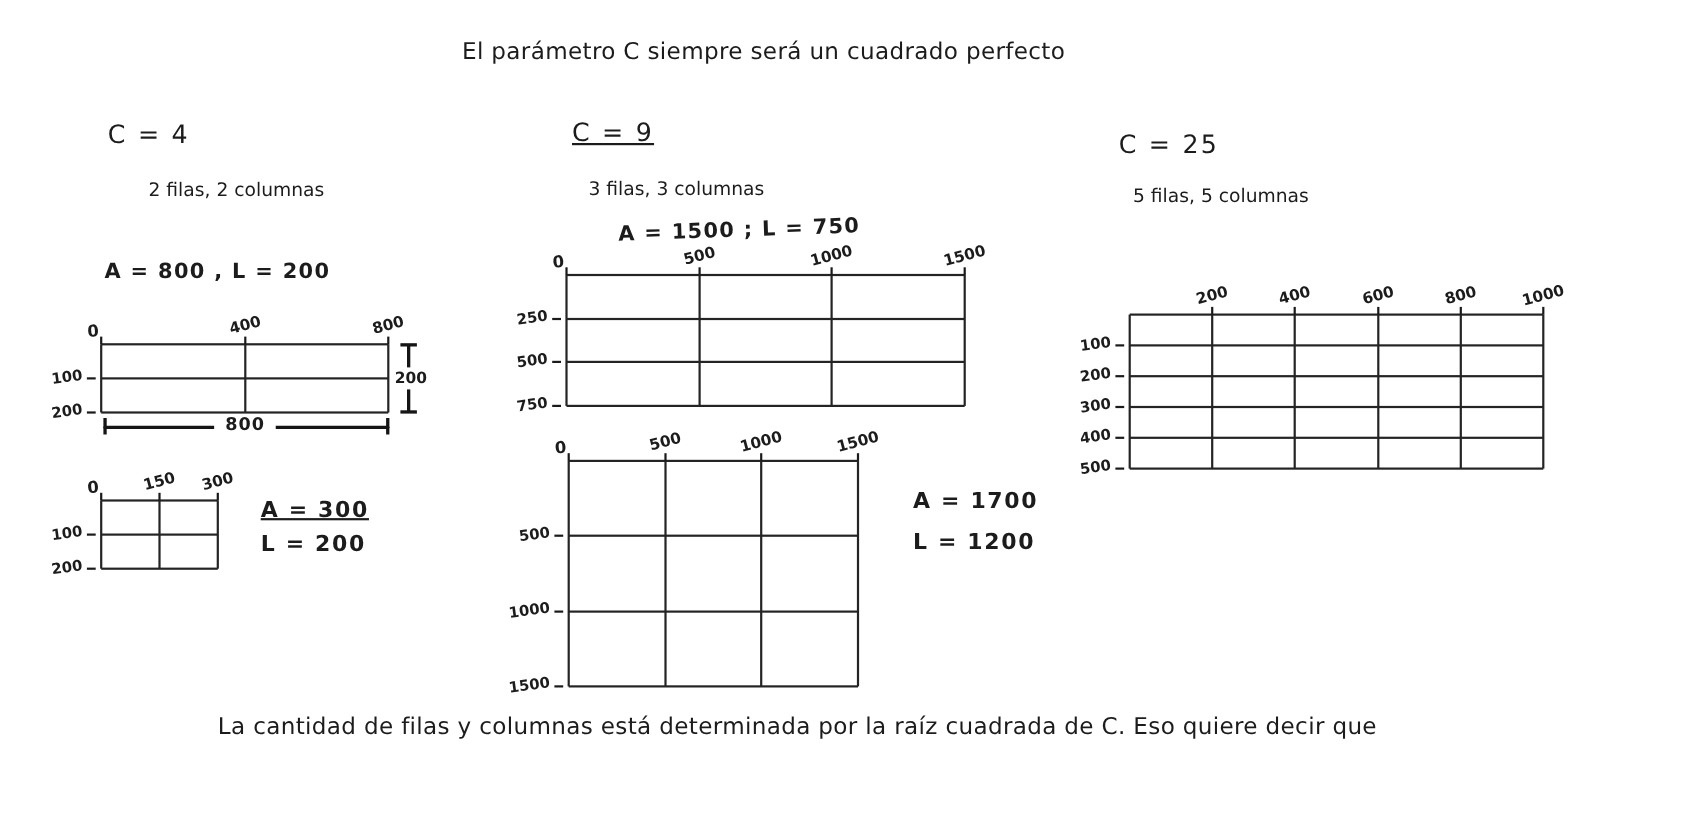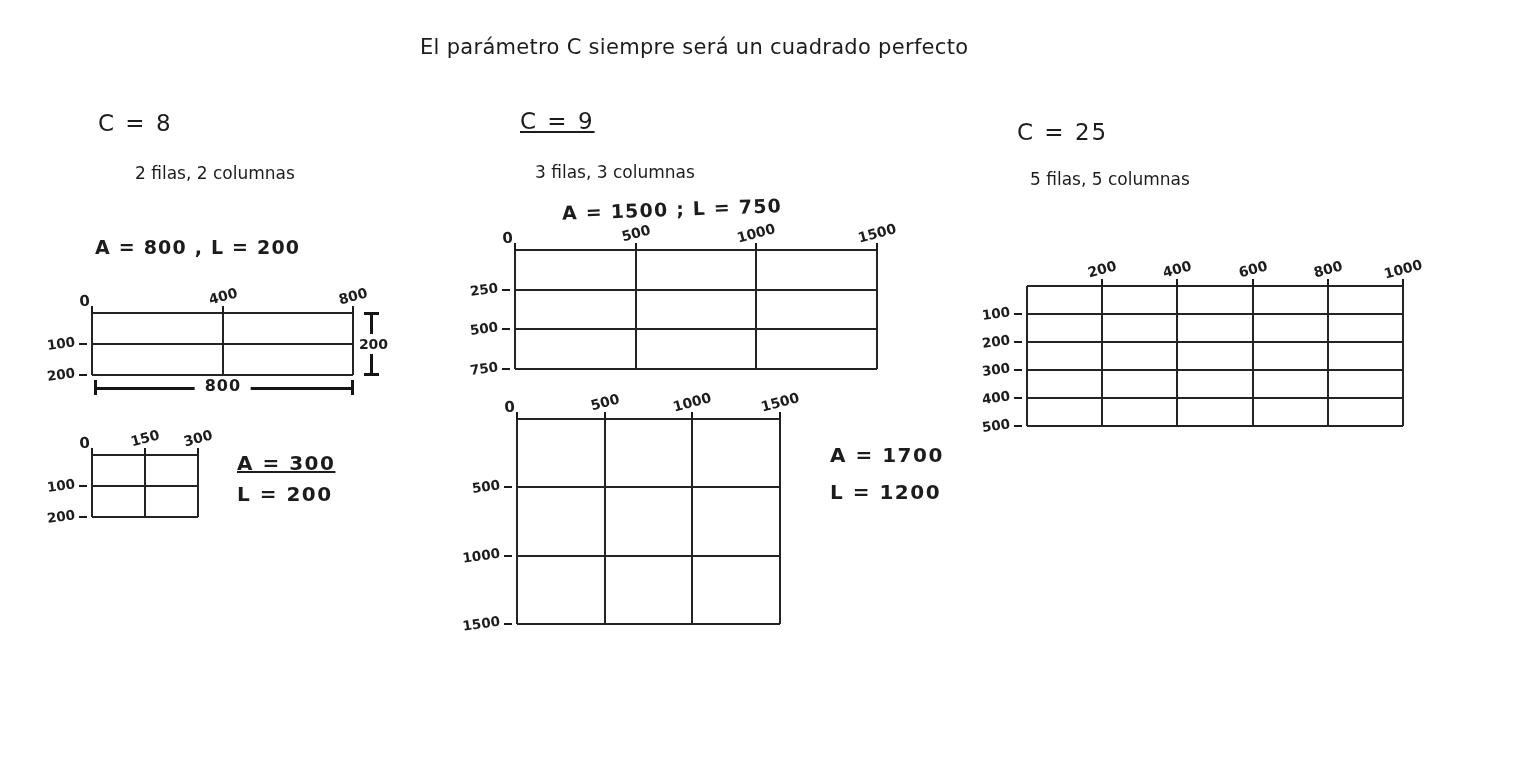--- a/index.html
+++ b/index.html
@@ -55,21 +55,21 @@
   #dim-right .dlabel{position:absolute;left:9px;top:50%;transform:translate(-42%,-50%);
                      background:#fff;padding:2px 1px;font-weight:700;font-size:14px;}
 </style>
 </head>
 <body>
 
 <div id="canvas">
 
   <div class="abs title">El parámetro C siempre será un cuadrado perfecto</div>
 
-  <div class="abs heading" id="c4-heading">C = 8</div>
+  <div class="abs heading" id="c4-heading">C = 4</div>
   <div class="abs sub" id="c4-sub">2 filas, 2 columnas</div>
   <div class="abs param" id="c4-param">A = 800 ,   L = 200</div>
 
   <div class="abs heading" id="c9-heading">C = 9</div>
   <div class="abs sub" id="c9-sub">3 filas, 3 columnas</div>
   <div class="abs param" id="c9-param">A = 1500 ;   L = 750</div>
 
   <div class="abs heading" id="c25-heading">C = 25</div>
   <div class="abs sub" id="c25-sub">5 filas, 5 columnas</div>
 
@@ -80,20 +80,21 @@
     <span class="dlabel">800</span>
   </div>
   <div class="abs" id="dim-right">
     <div class="dline"></div>
     <div class="dcap t"></div>
     <div class="dcap b"></div>
     <span class="dlabel">200</span>
   </div>
 
   <div class="abs footer">
+    <div>La cantidad de filas y columnas está determinada por la raíz cuadrada de C. Eso quiere decir que</div>
   </div>
 
 <div class="grid" style="left: 92px; top: 313px; width: 261px; height: 62px;">
       <div class="vline" style="left: 0%;"></div>
       <div class="vline" style="left: 50%;"></div>
       <div class="vline" style="left: 100%;"></div>
       <div class="hline" style="top: 0%;"></div>
       <div class="hline" style="top: 50%;"></div>
       <div class="hline" style="top: 100%;"></div>
       <div class="tick-v" style="left: 0%;"></div>

